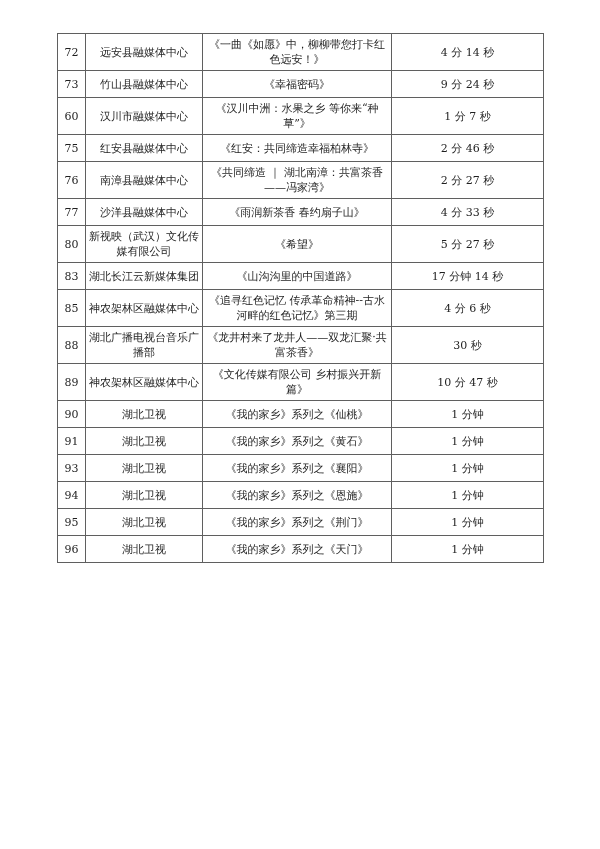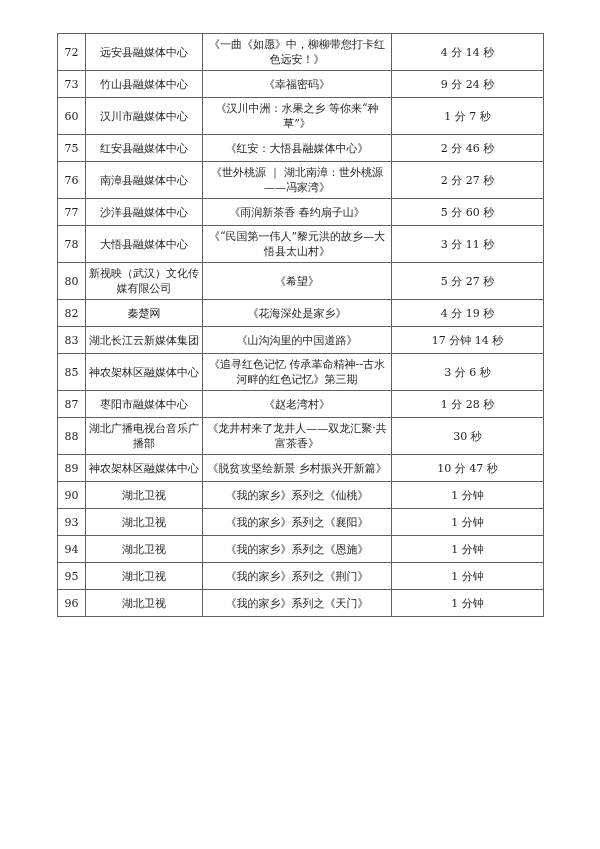--- a/index.html
+++ b/index.html
@@ -66,87 +66,75 @@
         </tr>
         <tr>
           <td>60</td>
           <td>汉川市融媒体中心</td>
           <td>《汉川中洲：水果之乡 等你来“种草”》</td>
           <td>1 分 7 秒</td>
         </tr>
         <tr>
           <td>75</td>
           <td>红安县融媒体中心</td>
-          <td>《红安：大悟县融媒体中心》</td>
+          <td>《红安：共同缔造幸福柏林寺》</td>
           <td>2 分 46 秒</td>
         </tr>
         <tr>
           <td>76</td>
           <td>南漳县融媒体中心</td>
-          <td>《世外桃源 ｜ 湖北南漳：世外桃源——冯家湾》</td>
+          <td>《共同缔造 ｜ 湖北南漳：共富茶香——冯家湾》</td>
           <td>2 分 27 秒</td>
         </tr>
         <tr>
           <td>77</td>
           <td>沙洋县融媒体中心</td>
           <td>《雨润新茶香 春约扇子山》</td>
-          <td>5 分 60 秒</td>
-        </tr>
-        <tr>
-          <td>78</td>
-          <td>大悟县融媒体中心</td>
-          <td>《“民国第一伟人”黎元洪的故乡—大悟县太山村》</td>
-          <td>3 分 11 秒</td>
+          <td>4 分 33 秒</td>
         </tr>
         <tr>
           <td>80</td>
           <td>新视映（武汉）文化传媒有限公司</td>
           <td>《希望》</td>
           <td>5 分 27 秒</td>
-        </tr>
-        <tr>
-          <td>82</td>
-          <td>秦楚网</td>
-          <td>《花海深处是家乡》</td>
-          <td>4 分 19 秒</td>
         </tr>
         <tr>
           <td>83</td>
           <td>湖北长江云新媒体集团</td>
           <td>《山沟沟里的中国道路》</td>
           <td>17 分钟 14 秒</td>
         </tr>
         <tr>
           <td>85</td>
           <td>神农架林区融媒体中心</td>
           <td>《追寻红色记忆 传承革命精神--古水河畔的红色记忆》第三期</td>
-          <td>3 分 6 秒</td>
-        </tr>
-        <tr>
-          <td>87</td>
-          <td>枣阳市融媒体中心</td>
-          <td>《赵老湾村》</td>
-          <td>1 分 28 秒</td>
+          <td>4 分 6 秒</td>
         </tr>
         <tr>
           <td>88</td>
           <td>湖北广播电视台音乐广播部</td>
           <td>《龙井村来了龙井人——双龙汇聚·共富茶香》</td>
           <td>30 秒</td>
         </tr>
         <tr>
           <td>89</td>
           <td>神农架林区融媒体中心</td>
-          <td>《脱贫攻坚绘新景 乡村振兴开新篇》</td>
+          <td>《文化传媒有限公司 乡村振兴开新篇》</td>
           <td>10 分 47 秒</td>
         </tr>
         <tr>
           <td>90</td>
           <td>湖北卫视</td>
           <td>《我的家乡》系列之《仙桃》</td>
+          <td>1 分钟</td>
+        </tr>
+        <tr>
+          <td>91</td>
+          <td>湖北卫视</td>
+          <td>《我的家乡》系列之《黄石》</td>
           <td>1 分钟</td>
         </tr>
         <tr>
           <td>93</td>
           <td>湖北卫视</td>
           <td>《我的家乡》系列之《襄阳》</td>
           <td>1 分钟</td>
         </tr>
         <tr>
           <td>94</td>

